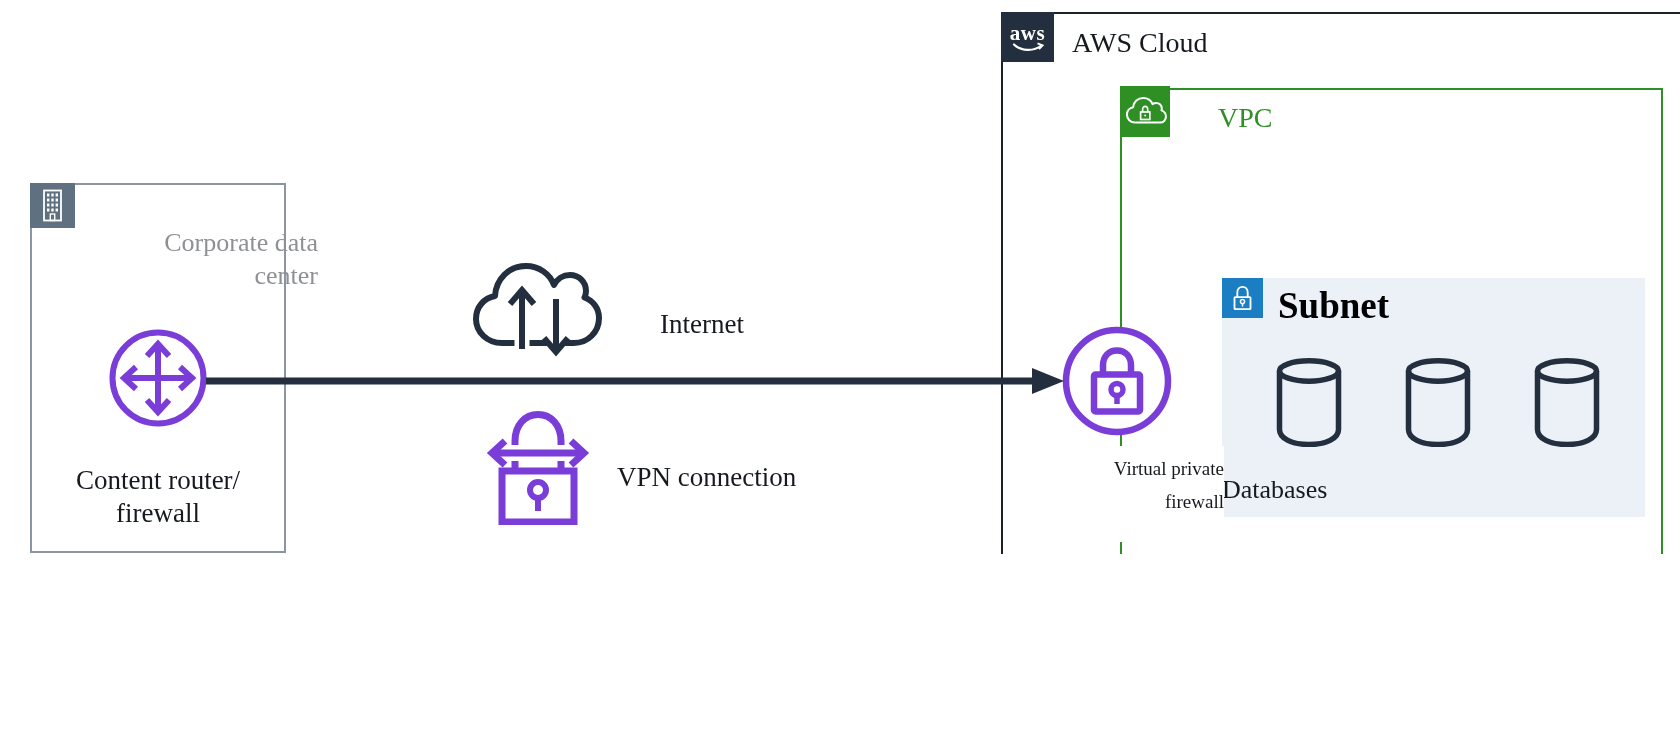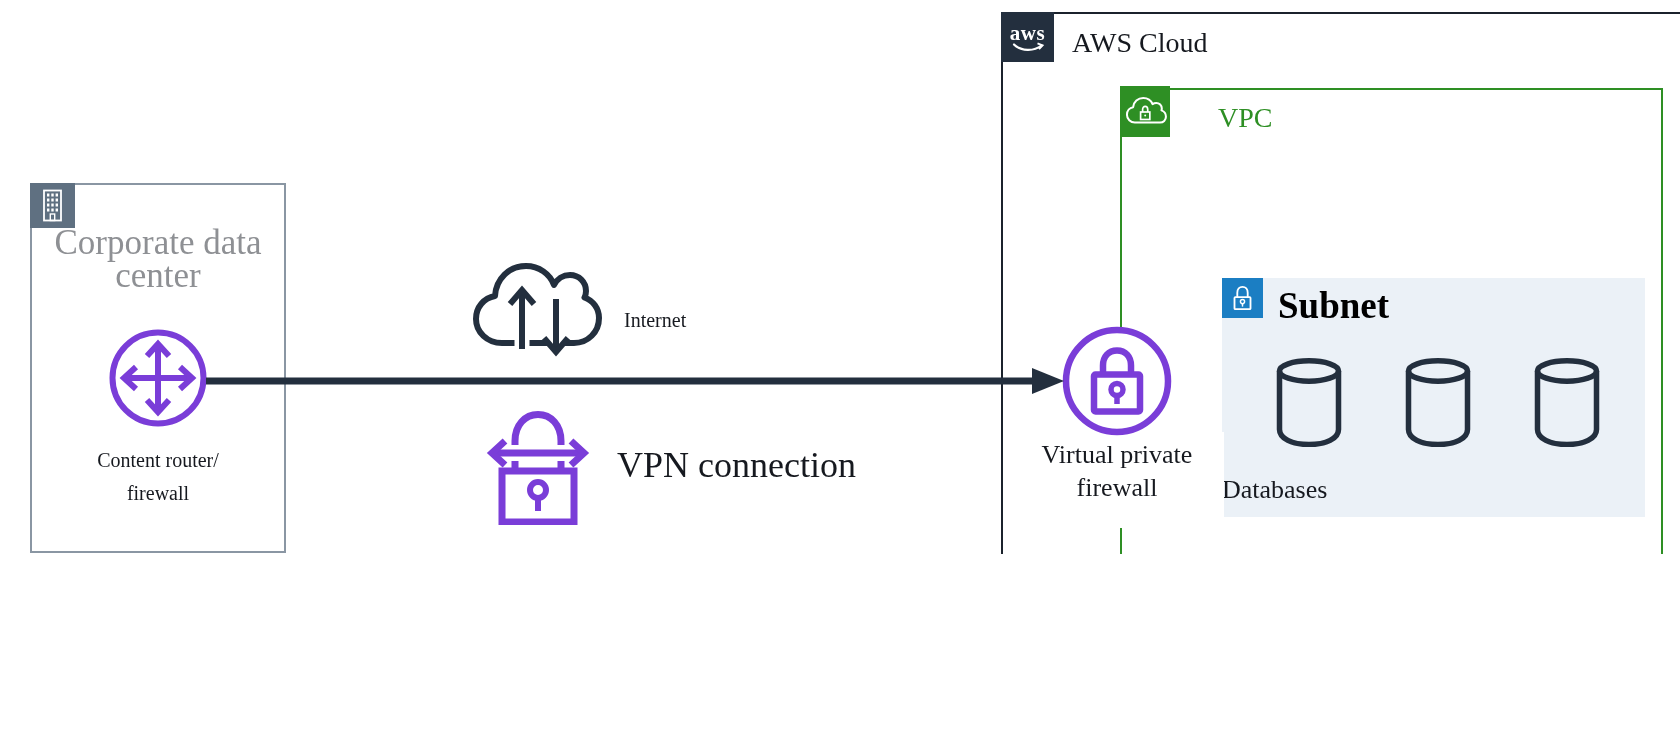--- a/index.html
+++ b/index.html
@@ -18,25 +18,25 @@
   #building-sq{left:10px;top:183px;width:45px;height:45px;background:var(--building-bg);}
   #aws-logo-sq{left:981px;top:12px;width:53px;height:50px;background:var(--navy);flex-direction:column;color:#fff;}
   #vpc-icon-sq{left:1100px;top:86px;width:50px;height:51px;background:var(--green);}
   #subnet-icon-sq{left:1202px;top:278px;width:41px;height:40px;background:var(--subnet-icon-bg);}
   #aws-logo-sq .aws-word{font-size:21px;font-weight:bold;line-height:18px;letter-spacing:.5px;margin-top:4px;}
   
   .hdr{font-size:28px;white-space:nowrap;}
   #aws-title{left:1052px;top:27px;color:var(--ink);text-align:right;}
   #vpc-title{left:1198px;top:102px;color:var(--green);}
   #subnet-title{left:1258px;top:284px;font-size:37px;font-weight:bold;color:#000;}
-  #corp-title{left:12px;top:226px;width:252px;text-align:center;font-size:35px;line-height:33px;color:var(--gray-text);}
-  #router-label{left:12px;top:444px;width:252px;text-align:center;font-size:20px;line-height:33px;color:var(--ink);}
-  #internet-label{left:604px;top:309px;font-size:20px;color:var(--ink);}
-  #vpn-label{left:597px;top:444px;font-size:36px;color:var(--ink);}
-  #gateway-label{left:990px;top:432px;width:214px;text-align:center;font-size:26px;line-height:33px;
+  #corp-title{left:12px;top:226px;width:252px;text-align:right;font-size:26px;line-height:33px;color:var(--gray-text);padding-left:34px;}
+  #router-label{left:12px;top:464px;width:252px;text-align:center;font-size:27px;line-height:33px;color:var(--ink);}
+  #internet-label{left:640px;top:309px;font-size:27px;color:var(--ink);}
+  #vpn-label{left:597px;top:462px;font-size:27px;color:var(--ink);}
+  #gateway-label{left:990px;top:446px;width:214px;text-align:right;font-size:19px;line-height:33px;
                  background:#fff;padding:6px 0 24px 0;color:var(--ink);}
   #databases-label{left:1202px;top:475px;width:423px;font-size:26px;color:var(--ink);}
   
   #router-icon{left:88px;top:328px;color:var(--purple);}
   #internet-icon{left:450px;top:255px;color:var(--navy);}
   #vpn-icon{left:463px;top:410px;color:var(--purple);}
   #gateway-icon{left:1042px;top:326px;color:var(--purple);}
   #main-arrow{left:186px;top:365px;color:var(--navy);}
   #databases-group{left:1255px;top:358px;display:flex;gap:61px;color:var(--navy);}
   svg{display:block;}

